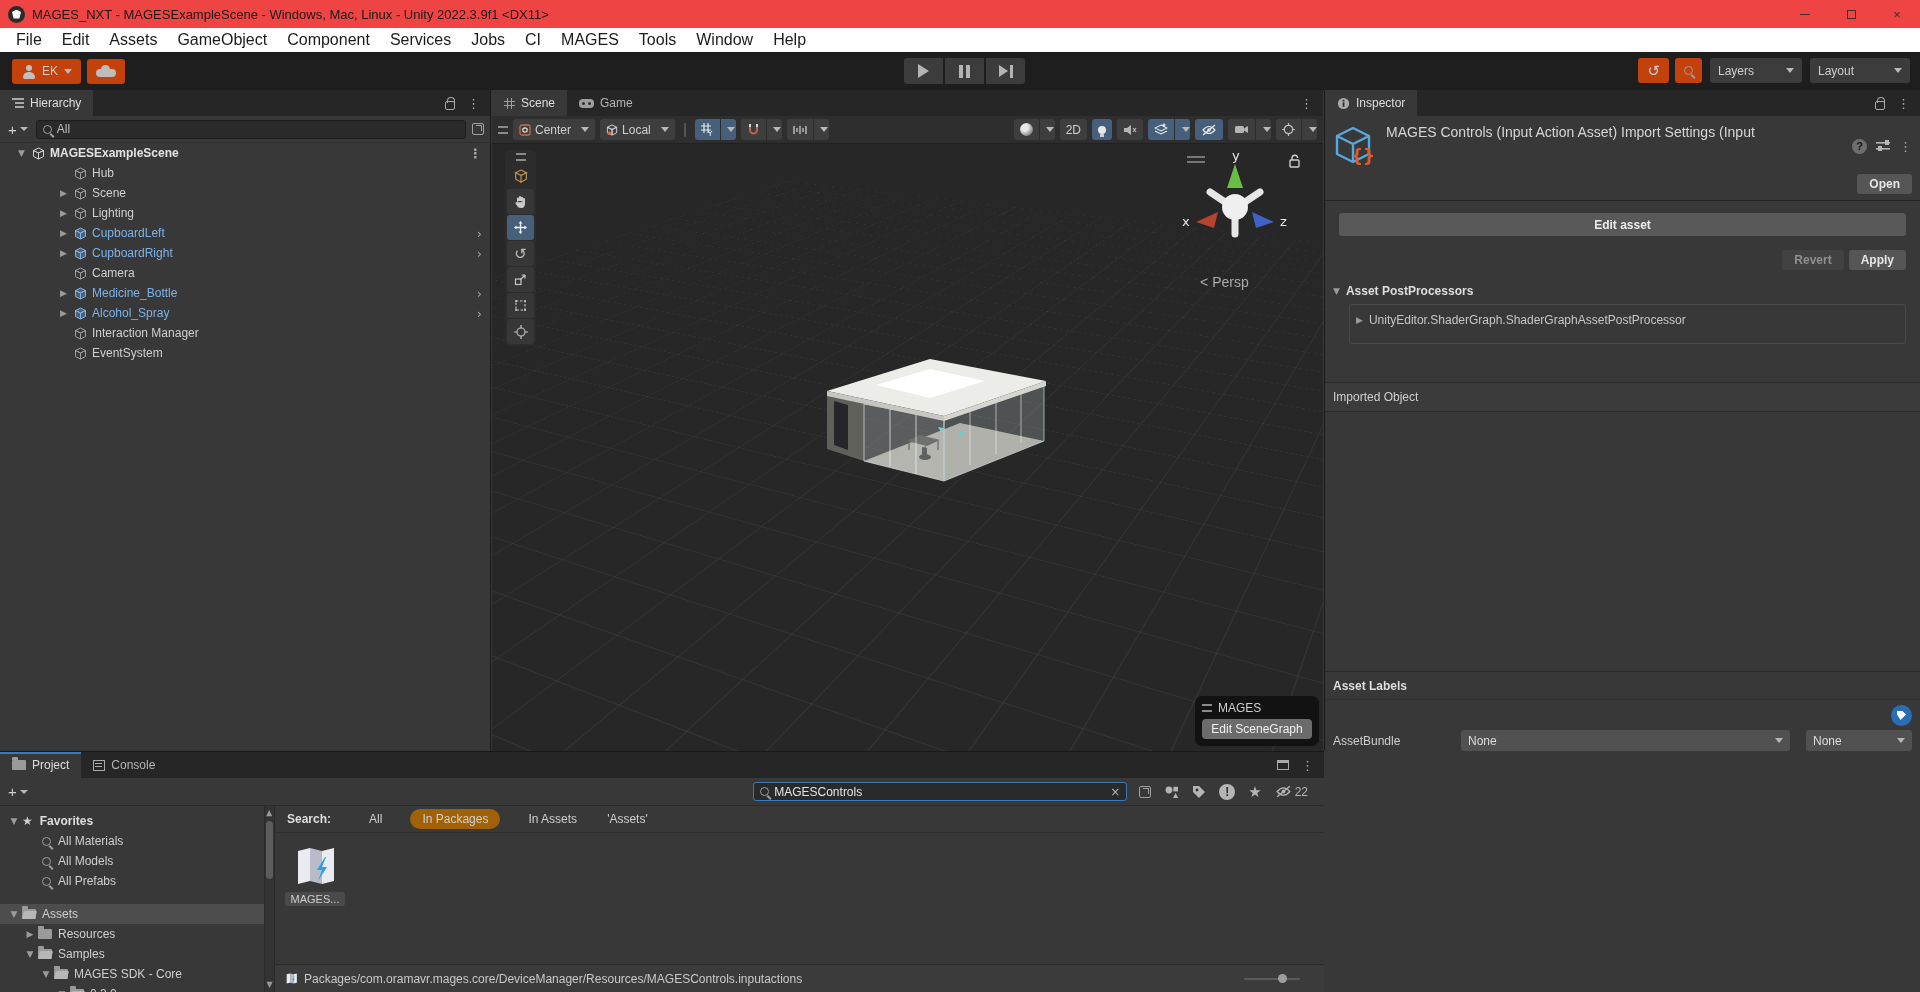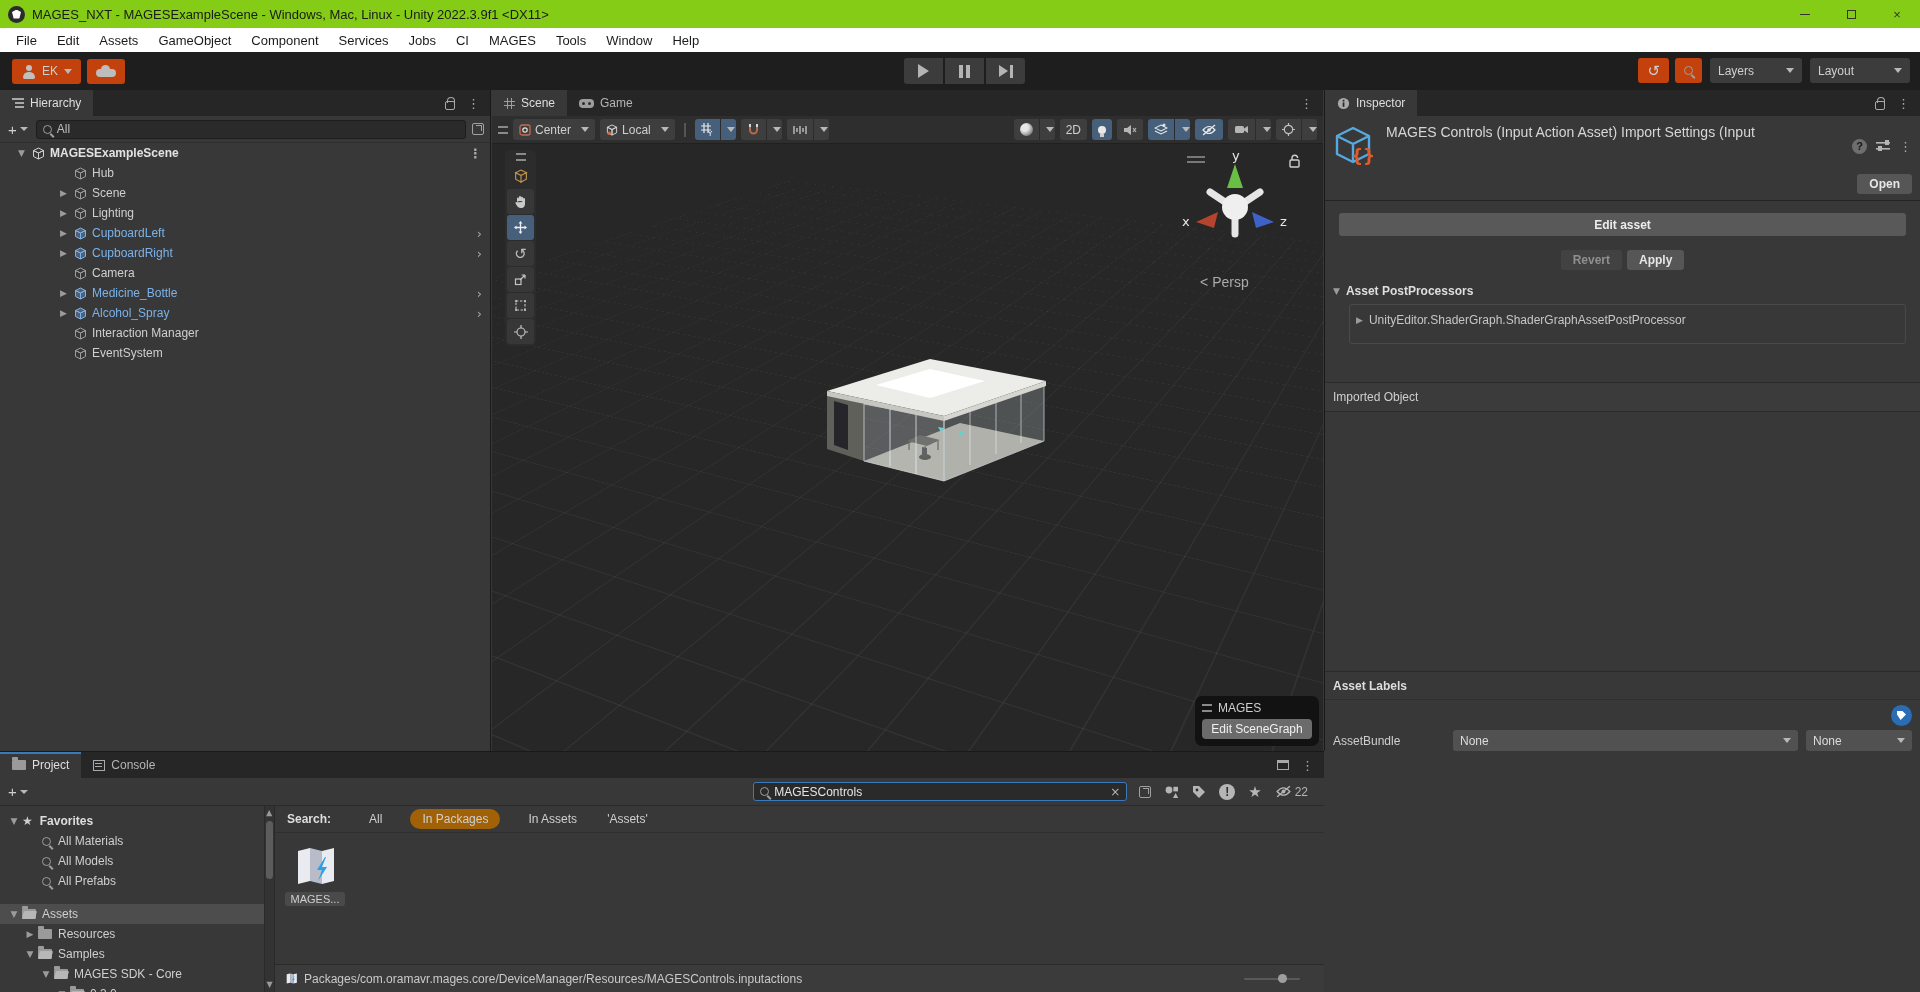--- a/index.html
+++ b/index.html
@@ -5,28 +5,28 @@
   :root{
     --accent:#3a79bb; --selblue:#46607c; --prefab:#7cb2e8;
     --panel:#383838; --bar:#1e1e1e; --tabbar:#262626; --field:#2a2a2a;
     --btn:#464646; --btn2:#565656; --bord:#232323; --txt:#c8c8c8;
     --bright:#e8e8e8; --dim:#9a9a9a;
   }
   *{box-sizing:border-box;margin:0;padding:0;font-family:"Liberation Sans","DejaVu Sans",sans-serif;}
   body{width:1920px;height:992px;overflow:hidden;background:var(--panel);font-size:12px;color:var(--txt);position:relative;}
   .abs{position:absolute;}
   
-  .titlebar{left:0;top:0;width:1920px;height:28px;background:#84cc16;color:#1a1a1a;display:flex;align-items:center;padding-left:8px;font-size:13px;}
+  .titlebar{left:0;top:0;width:1920px;height:28px;background:#ef4444;color:#1a1a1a;display:flex;align-items:center;padding-left:8px;font-size:13px;}
   .unity-logo{width:17px;height:17px;border-radius:50%;background:#2b2b2b;margin-right:7px;position:relative;flex:0 0 auto;}
   .unity-logo::after{content:"";position:absolute;left:4px;top:4px;width:9px;height:9px;background:#fff;clip-path:polygon(50% 0,100% 28%,82% 100%,18% 100%,0 28%);}
   .win-ctl{margin-left:auto;display:flex;height:28px;}
   .win-btn{width:46px;height:28px;display:flex;align-items:center;justify-content:center;color:#333;font-size:13px;}
   .maxbox{width:9px;height:9px;border:1px solid #333;}
   .minline{width:10px;height:1px;background:#333;}
-  .menubar{left:0;top:28px;width:1920px;height:24px;background:#fff;color:#1b1b1b;display:flex;align-items:center;padding-left:6px;font-size:13px;}
+  .menubar{left:0;top:28px;width:1920px;height:24px;background:#fff;color:#1b1b1b;display:flex;align-items:center;padding-left:6px;font-size:16px;}
   .menu-item{padding:3px 10px;}
   
   .toolbar{left:0;top:52px;width:1920px;height:38px;background:var(--bar);display:flex;align-items:center;}
   .tb-btn{height:25px;background:#c2410c;border-radius:3px;display:flex;align-items:center;justify-content:center;color:#cfcfcf;padding:0 9px;margin-left:6px;}
   .caret{width:0;height:0;border-left:4px solid transparent;border-right:4px solid transparent;border-top:5px solid #b8b8b8;display:inline-block;margin-left:6px;}
   .playgroup{position:absolute;left:904px;top:58px;display:flex;gap:2px;}
   .play-btn{width:39px;height:26px;background:#3c3c3c;display:flex;align-items:center;justify-content:center;}
   .play-btn:first-child{border-radius:3px 0 0 3px;}
   .play-btn:last-child{border-radius:0 3px 3px 0;}
   .tri{width:0;height:0;border-top:7px solid transparent;border-bottom:7px solid transparent;border-left:11px solid #b4b4b4;}
@@ -116,33 +116,33 @@
      linear-gradient(#b5b5b5,#b5b5b5) 0 8px/14px 1.6px no-repeat;position:relative;}
   .presetico::before{content:"";position:absolute;left:9px;top:0;width:4px;height:5px;background:#b5b5b5;}
   .presetico::after{content:"";position:absolute;left:2px;top:6px;width:4px;height:5px;background:#b5b5b5;}
   .openrow{display:flex;justify-content:flex-end;margin-top:6px;}
   .u-btn{background:var(--btn2);border-radius:3px;color:#e6e6e6;display:inline-flex;align-items:center;justify-content:center;padding:3px 12px;font-weight:bold;}
   .u-btn.disabled{background:#424242;color:#8f8f8f;}
   .editasset{margin:12px 14px 0;height:23px;background:#595959;border-radius:3px;display:flex;align-items:center;justify-content:center;color:#ececec;}
   .genrow{display:flex;align-items:center;margin:14px 0 0 24px;height:18px;}
   .genlabel{width:220px;color:#cfcfcf;}
   .checkbox{width:16px;height:16px;background:#2a2a2a;border:1px solid #1a1a1a;border-radius:2px;}
-  .applyrow{display:flex;justify-content:center;gap:5px;margin:14px 14px 0;}
+  .applyrow{display:flex;justify-content:flex-end;gap:5px;margin:14px 14px 0;}
   .foldhdr{display:flex;align-items:center;gap:6px;margin:14px 0 0 8px;color:#dedede;font-weight:bold;}
   .foldarrow{color:#9b9b9b;font-size:9px;font-family:"DejaVu Sans",sans-serif;}
   .ppbox{margin:6px 14px 0 24px;border:1px solid #4a4a4a;border-radius:3px;height:40px;padding:4px 6px;}
   .pprow{display:flex;align-items:center;gap:6px;color:#c6c6c6;height:22px;}
   .impstrip{margin-top:38px;border-top:1px solid #2a2a2a;border-bottom:1px solid #2a2a2a;background:#3b3b3b;height:30px;display:flex;align-items:center;padding-left:8px;color:#cfcfcf;}
   .insp-fill{flex:1;}
   .labelsblk{border-top:1px solid #2a2a2a;}
   .labelshdr{height:28px;display:flex;align-items:center;padding-left:8px;color:#dedede;font-weight:bold;border-bottom:1px solid #2f2f2f;}
   .tagrow{display:flex;justify-content:flex-end;padding:5px 8px 2px;}
   .tagcircle{width:21px;height:21px;border-radius:50%;background:#2a6db5;display:flex;align-items:center;justify-content:center;}
   .tagico{width:9px;height:9px;background:#fff;clip-path:polygon(0 0,60% 0,100% 40%,40% 100%,0 40%);}
-  .abrow{display:flex;align-items:center;padding:2px 8px 0;gap:8px;}
+  .abrow{display:flex;align-items:center;padding:2px 8px 0;gap:16px;}
   .ablabel{width:112px;color:#cfcfcf;}
   .abdrop{height:21px;background:#515151;border-radius:3px;display:flex;align-items:center;padding:0 7px;color:#dcdcdc;}
   .abdrop .caret{margin-left:auto;}
   .abdrop.wide{flex:1;}
   .abdrop.narrow{width:106px;}
   
   .project{left:0;top:751px;width:1324px;height:241px;background:var(--panel);border-top:1px solid #191919;display:flex;flex-direction:column;}
   .ptoolbar{height:28px;display:flex;align-items:center;padding:0 6px;border-bottom:1px solid #2a2a2a;}
   .psearch{width:374px;margin-left:auto;border-color:var(--accent);color:#e4e4e4;}
   .clearx{margin-left:auto;color:#b5b5b5;font-size:12px;}

